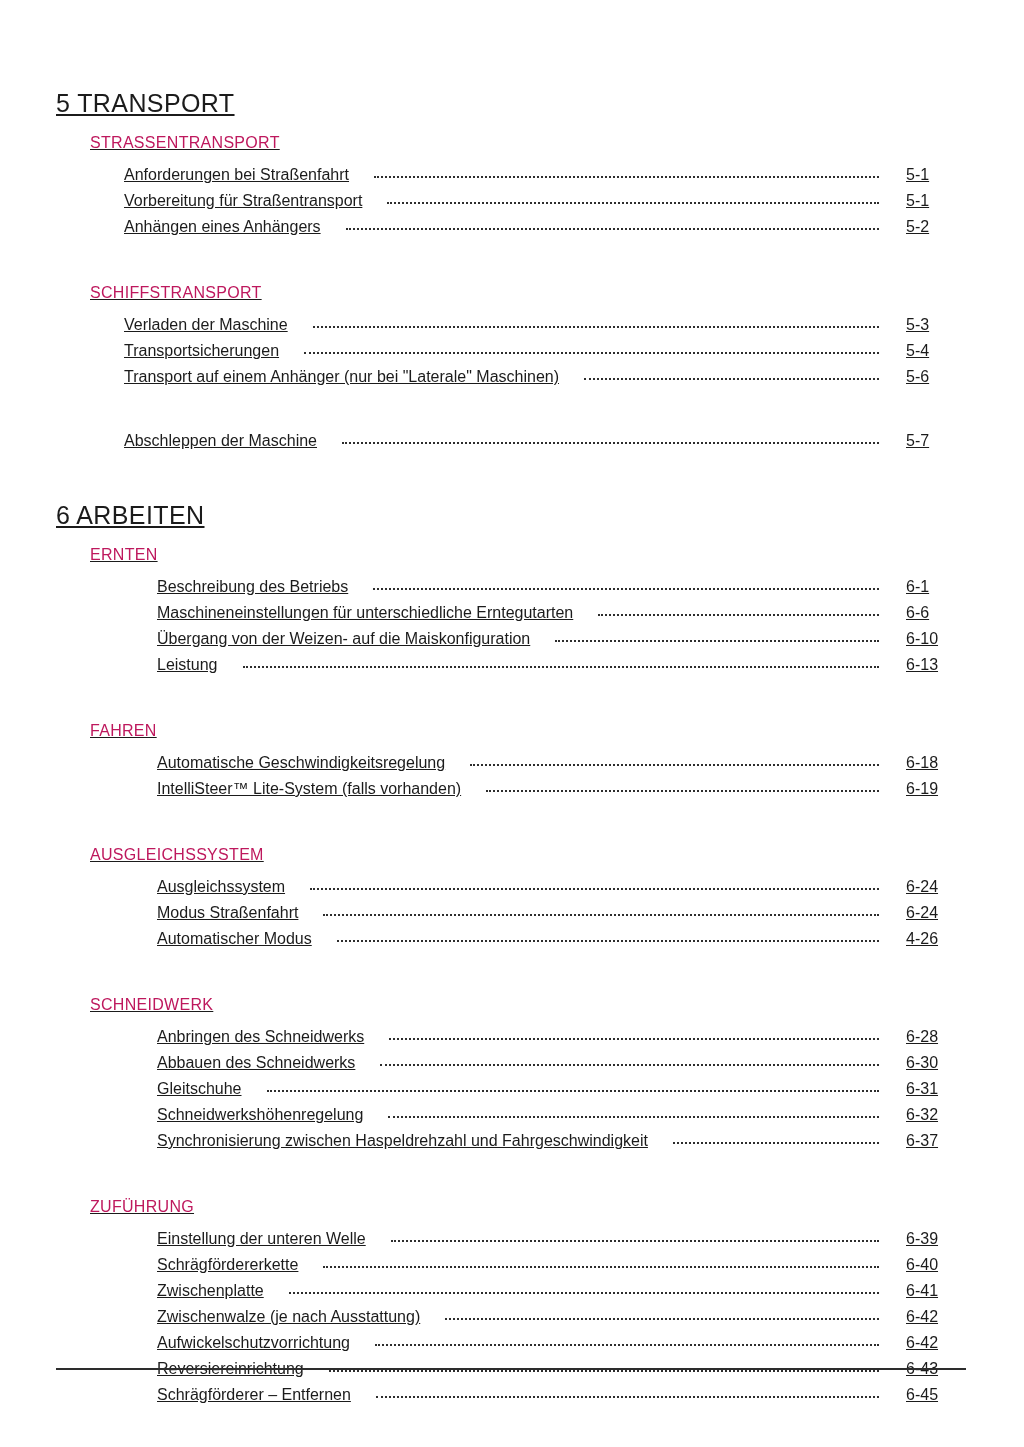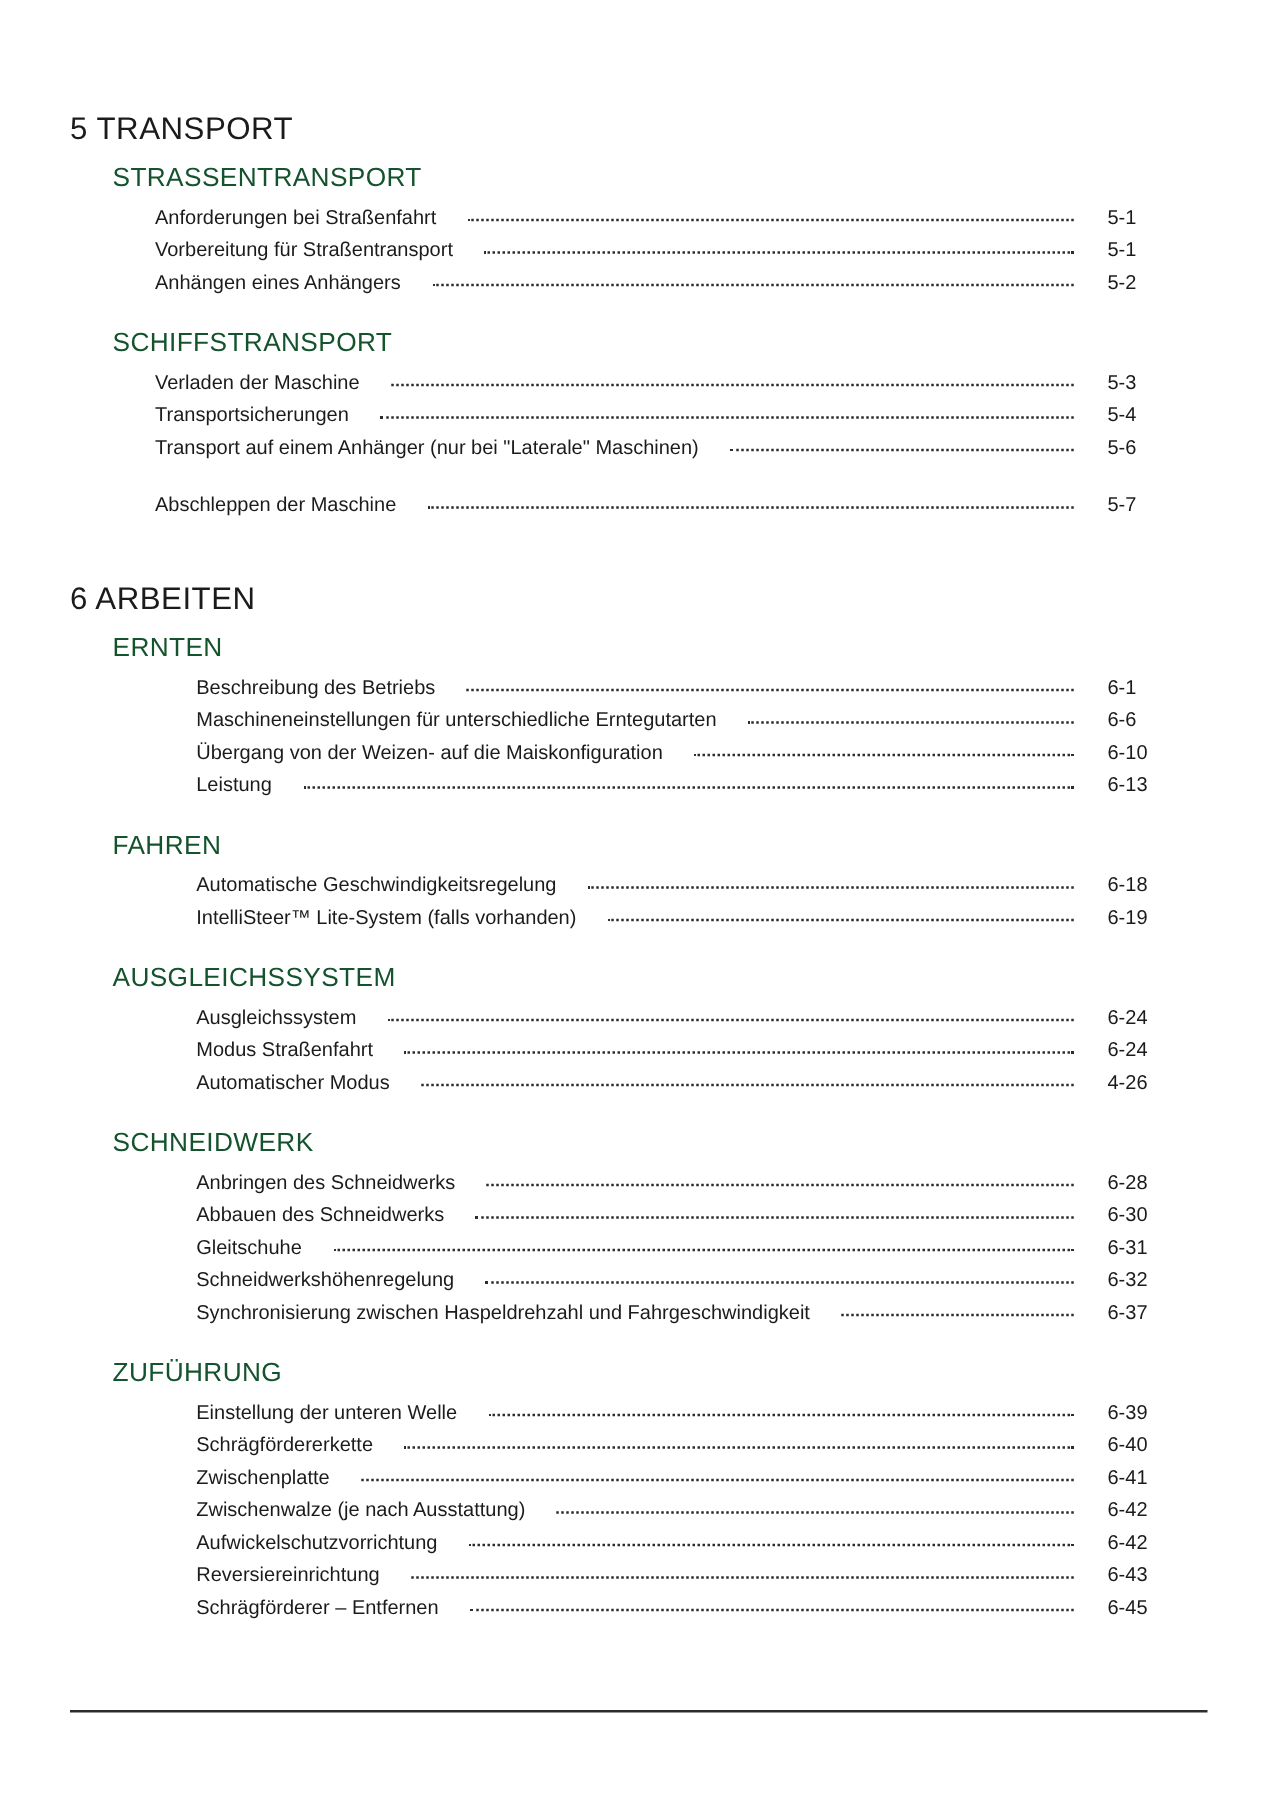--- a/index.html
+++ b/index.html
@@ -6,40 +6,41 @@
   html, body { background: #ffffff; }
   body {
     width: 1024px;
     height: 1447px;
     position: relative;
     font-family: "Liberation Sans", sans-serif;
     color: #1b1b1b;
     overflow: hidden;
   }
   .page {
-    padding: 88px 92px 0 56px;
+    padding: 88px 72px 0 56px;
+    text-decoration: underline;
   }
   .chapter + .chapter { margin-top: 46px; }
   .chapter-title {
     font-size: 25px;
     font-weight: 400;
     letter-spacing: 0.4px;
     line-height: 31px;
     color: #1b1b1b;
   }
-  .toc-section { margin-top: 20px; }
+  .toc-section { margin-top: 38px; }
   .chapter-title + .toc-section { margin-top: 9px; }
   .section-title {
-    font-size: 21px;
+    font-size: 16px;
     font-weight: 400;
     letter-spacing: 0.3px;
     line-height: 29px;
     padding-left: 34px;
     margin-bottom: 5px;
-    color: #14532d;
+    color: #be185d;
   }
   .entry {
     display: flex;
     align-items: baseline;
     font-size: 16px;
     line-height: 26px;
     padding-left: 68px;
     white-space: nowrap;
     gap: 20px;
   }

